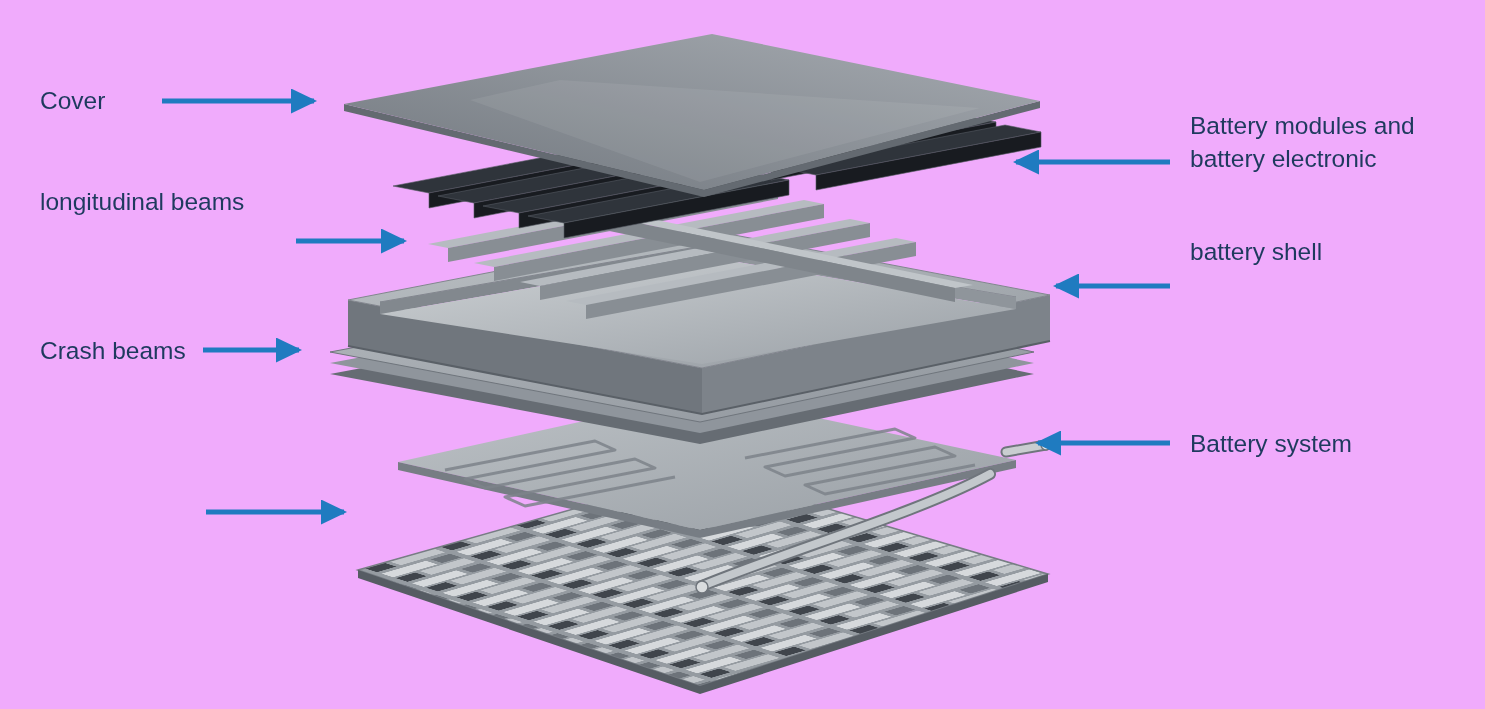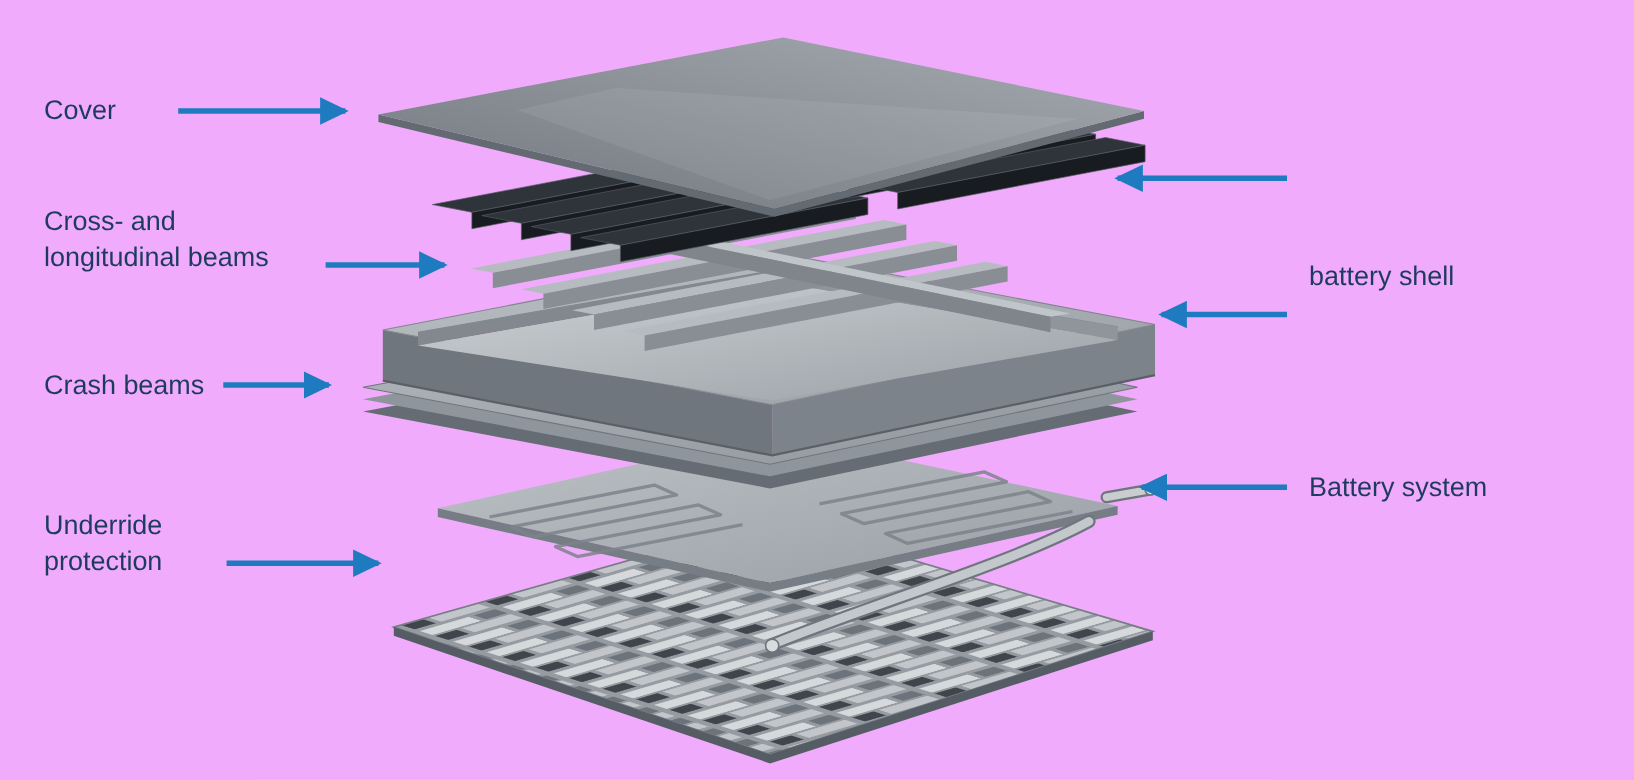--- a/index.html
+++ b/index.html
@@ -157,36 +157,35 @@
       <line x1="203" y1="350" x2="299" y2="350" marker-end="url(#ah)"></line>
       <line x1="1170" y1="443" x2="1038" y2="443" marker-end="url(#ah)"></line>
       <line x1="206" y1="512" x2="344" y2="512" marker-end="url(#ah)"></line>
     </g>
   </svg>
 
   <div class="label" style="left:40px; top:84px">
     <div>Cover</div>
   </div>
 
+  <div class="label" style="left:1190px; top:109px">
+    <div>Battery modules and</div>
+    <div>battery electronic</div>
+  </div>
 
   <div class="label" style="left:40px; top:185px">
-    <div>Cross- and</div>
     <div>longitudinal beams</div>
   </div>
 
   <div class="label" style="left:1190px; top:235px">
     <div>battery shell</div>
   </div>
 
   <div class="label" style="left:40px; top:334px">
     <div>Crash beams</div>
   </div>
 
   <div class="label" style="left:1190px; top:427px">
     <div>Battery system</div>
   </div>
 
-  <div class="label" style="left:40px; top:461px">
-    <div>Underride</div>
-    <div>protection</div>
-  </div>
 
 </div>
 
 </body></html>

